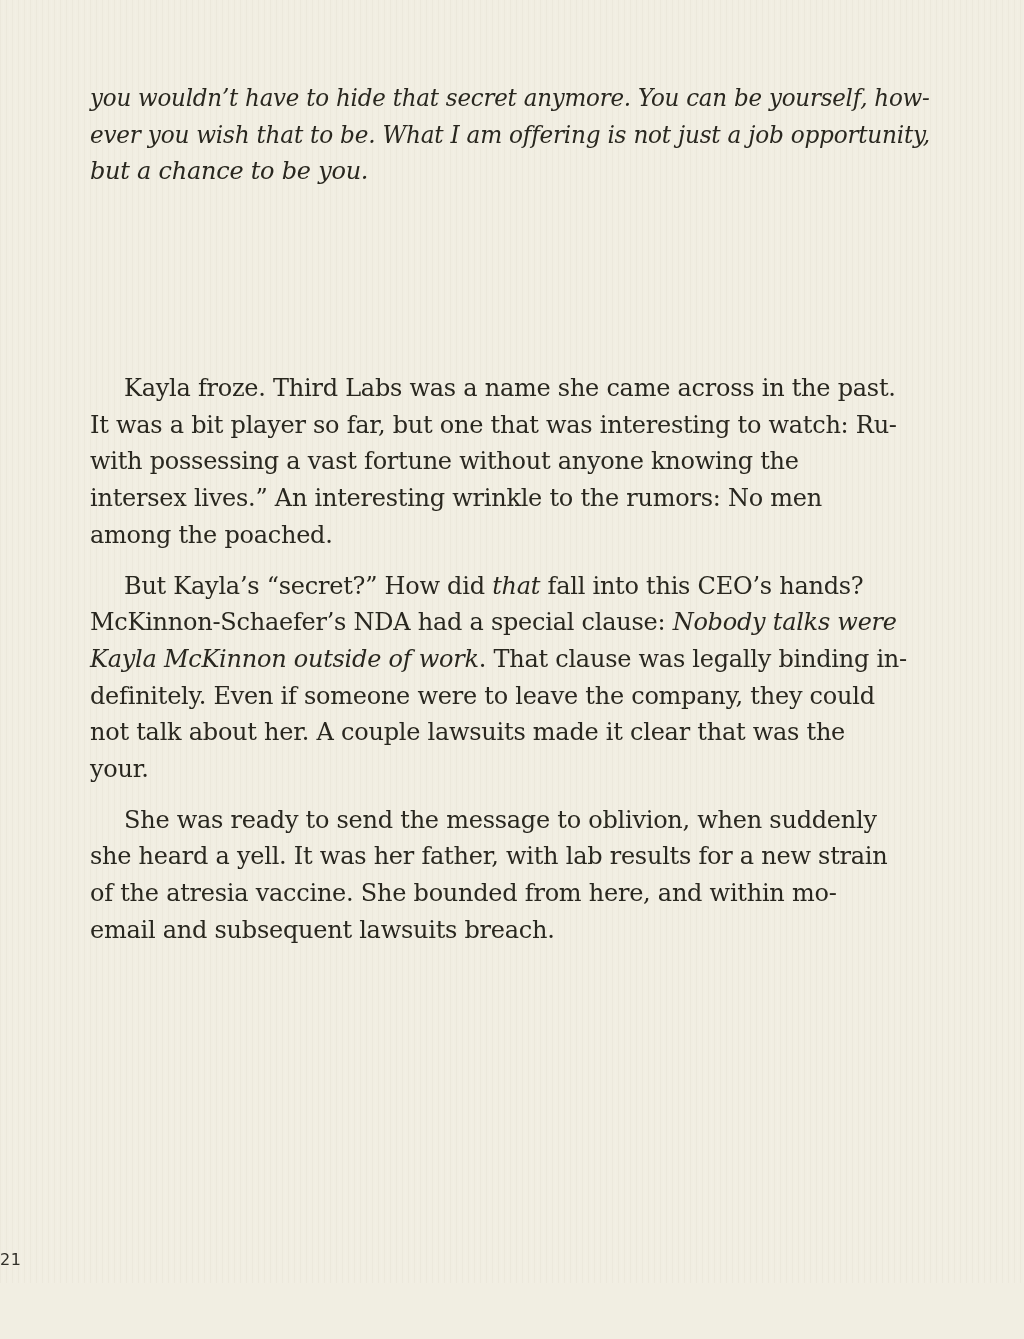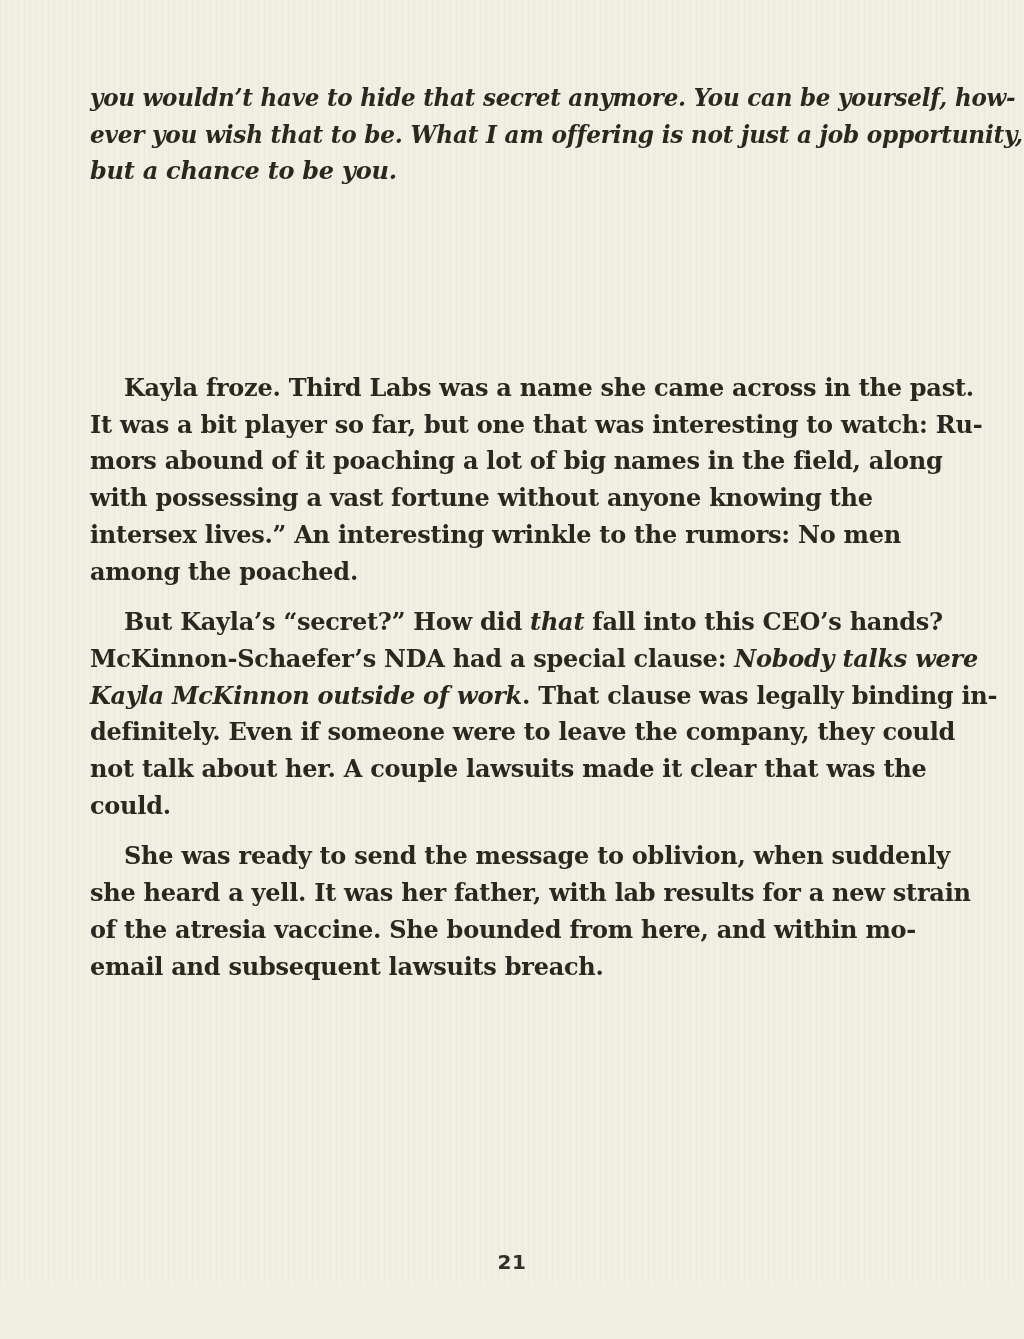--- a/index.html
+++ b/index.html
@@ -14,21 +14,20 @@
     overflow: hidden;
     background-color: #f1eee2;
     background-image:
       repeating-linear-gradient(90deg,
         rgba(125,115,92,0.045) 0px, rgba(125,115,92,0.045) 1px,
         rgba(0,0,0,0) 1px, rgba(0,0,0,0) 3px,
         rgba(255,255,255,0.06) 3px, rgba(255,255,255,0.06) 4px,
         rgba(0,0,0,0) 4px, rgba(0,0,0,0) 6px);
     color: #29271f;
     font-family: "DejaVu Serif", serif;
-    font-weight: bold;
   }
   .textcol {
     position: absolute;
     left: 90px;
     width: 840px;
   }
   .letter-block { top: 80px; font-style: italic; }
   .body-block  { top: 370px; }
   .para { margin: 0; }
   .letter-block .para + .para { margin-top: 12px; }
@@ -40,55 +39,54 @@
     white-space: nowrap;
     transform-origin: left center;
   }
   .line.indent { padding-left: 34px; }
   .it { font-style: italic; }
   .page-number {
     position: absolute;
     left: 0;
     right: 0;
     top: 1250px;
-    text-align: center;
+    text-align: left;
     font-family: "DejaVu Sans", sans-serif;
-    font-size: 20px;
+    font-size: 16px;
     letter-spacing: 0.5px;
     color: #312f28;
   }
 </style>
 </head>
 <body>
 
 <div class="page">
   <div class="textcol letter-block">
       <div class="para">
         <div class="line" style="transform: scaleX(0.958904);">you wouldn’t have to hide that secret anymore. You can be yourself, how-</div>
         <div class="line" style="transform: scaleX(0.966628);">ever you wish that to be. What I am offering is not just a job opportunity,</div>
         <div class="line">but a chance to be you.</div>
       </div>
     </div>
 
   <div class="textcol body-block">
       <div class="para">
         <div class="line indent">Kayla froze. Third Labs was a name she came across in the past.</div>
         <div class="line">It was a bit player so far, but one that was interesting to watch: Ru-</div>
-        <div class="line">mors abound of it poaching a lot of big names in the field, along</div>
         <div class="line">with possessing a vast fortune without anyone knowing the</div>
         <div class="line">intersex lives.” An interesting wrinkle to the rumors: No men</div>
         <div class="line">among the poached.</div>
       </div>
       <div class="para">
         <div class="line indent"><span>But Kayla’s “secret?” How did </span><span class="it">that</span><span> fall into this CEO’s hands?</span></div>
         <div class="line"><span>McKinnon-Schaefer’s NDA had a special clause: </span><span class="it">Nobody talks were</span></div>
         <div class="line"><span class="it">Kayla McKinnon outside of work</span><span>. That clause was legally binding in-</span></div>
         <div class="line">definitely. Even if someone were to leave the company, they could</div>
         <div class="line">not talk about her. A couple lawsuits made it clear that was the</div>
-        <div class="line">could.</div>
+        <div class="line">your.</div>
       </div>
       <div class="para">
         <div class="line indent">She was ready to send the message to oblivion, when suddenly</div>
         <div class="line">she heard a yell. It was her father, with lab results for a new strain</div>
         <div class="line">of the atresia vaccine. She bounded from here, and within mo-</div>
         <div class="line">email and subsequent lawsuits breach.</div>
       </div>
     </div>
 
   <div class="page-number">21</div>

